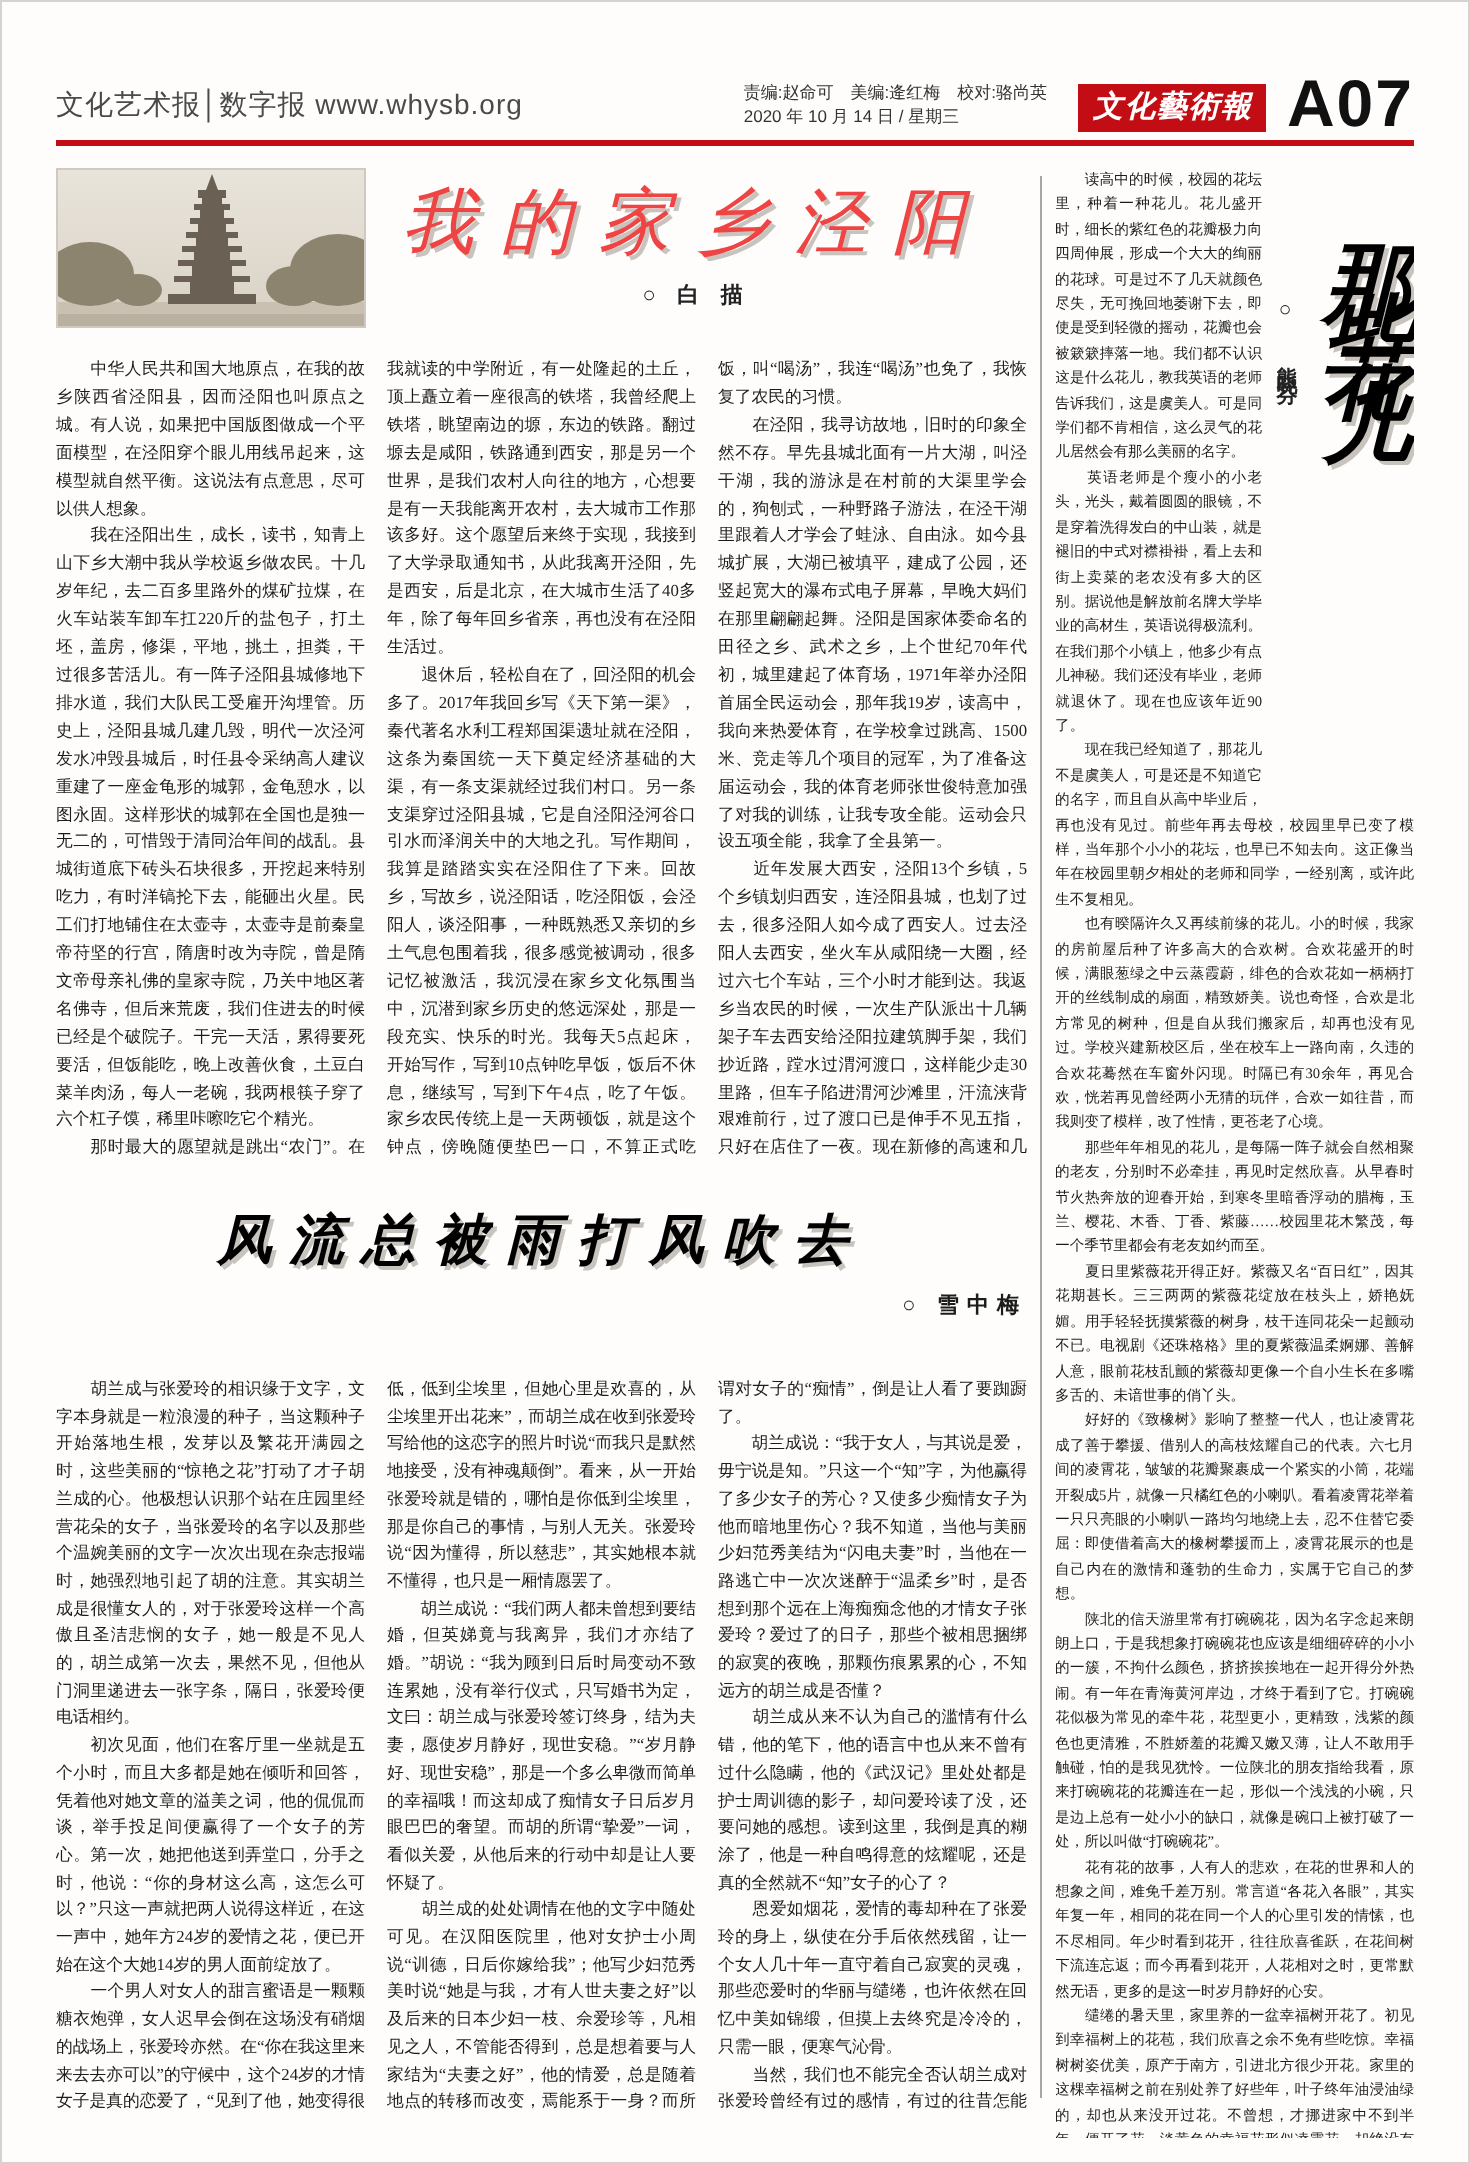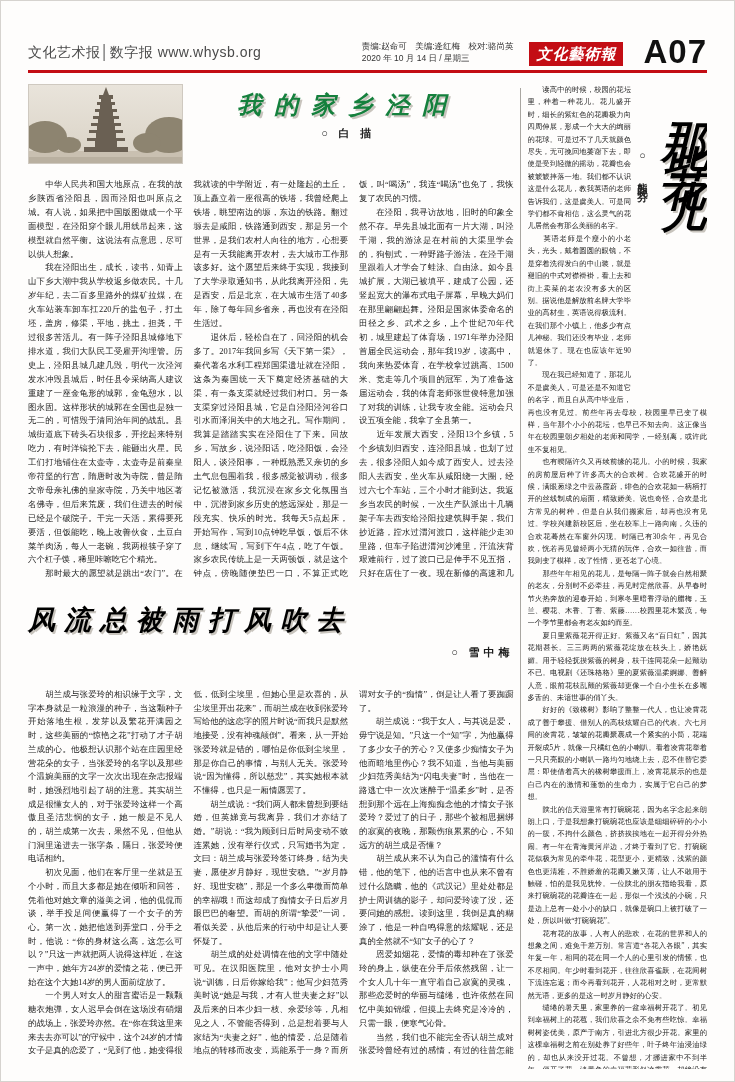--- a/index.html
+++ b/index.html
@@ -11,46 +11,46 @@
   
   .hdr { display:flex; align-items:flex-end; height:40px; }
   .masthead { font-family:Liberation Sans, sans-serif; font-size:14px; color:#4a4a4a;
               letter-spacing:.5px; padding-bottom:5px; white-space:nowrap;margin-top:24px; }
   .edition { margin-left:auto; font-family:"Liberation Sans",sans-serif; font-size:8.5px;
              color:#333; line-height:12px; padding-bottom:3px; white-space:nowrap;margin-top:24px; }
   .section-block { display:flex; align-items:flex-end; margin-left:10px; }
   .section-title { font-family:"Liberation Sans",sans-serif; font-size:31px; font-weight:600;
                    letter-spacing:2px; line-height:1; color:#111; }
   .brand-box { background:#c30d14; color:#fff; font-size:15px; font-weight:bold; font-style:italic;
-               font-family:"Liberation Serif",serif; padding:5px 7px 4px 7px; margin:0 20px 1px 6px;
+               font-family:"Liberation Serif",serif; padding:5px 7px 4px 7px; margin:0 10px 1px 6px;
                letter-spacing:1px; line-height:1; white-space:nowrap; }
   .page-num { font-family:"Liberation Sans",sans-serif; font-size:33px; font-weight:600;
               line-height:.95; color:#111; letter-spacing:1px; }
   .red-rule { height:3px; background:#c30d14; margin-top:3px; }
 
   
   .content { display:flex; margin-top:11px; height:985px; }
   .main { width:487px; }
   .vrule { width:1px; background:#a9a6a1; margin:4px 7px 20px 6px; }
   .side { width:180px; position:relative; overflow:hidden; padding-bottom:20px; }
 
   
   .a1-head { display:flex; height:80px; }
   .photo { width:155px; height:80px; flex:none; overflow:hidden; border:1px solid #cfc9c0; }
   .a1-titlebox { flex:1; text-align:center; padding-top:8px; }
-  .art-title { font-size:24px; font-weight:bold; letter-spacing:13px; line-height:1.1;
-               color:#15803d; text-shadow:2px 2px 0 #c8c4bd; font-style:italic; white-space:nowrap; }
+  .art-title { font-size:36px; font-weight:normal; letter-spacing:13px; line-height:1.1;
+               color:#ef4444; text-shadow:2px 2px 0 #c8c4bd; font-style:italic; white-space:nowrap; }
   .author { font-size:11px; font-weight:bold; letter-spacing:4px; color:#222; margin-top:8px;text-align:center; }
 
   .body-cols { column-count:3; column-gap:11px; column-fill:auto; overflow:hidden;
                text-align:justify; white-space:pre-line; }
   .a1-body { margin-top:14px; height:412px; font-size:8.4px; line-height:13.9px; }
 
   
-  .a2-title { font-size:27px; font-weight:bold; letter-spacing:9px;
+  .a2-title { text-align:center; font-size:27px; font-weight:bold; letter-spacing:9px;
               margin-top:12px; color:#000; text-shadow:1.8px 1.8px 0 #c8c4bd; font-style:italic; }
   .a2-author { text-align:right; font-size:11px; font-weight:bold; letter-spacing:4px; margin:7px 0 8px 0; }
   .a2-body { height:383px; font-size:8.4px; line-height:13.7px;margin-top:28px; }
 
   
   .side-float { float:right; width:76px; height:320px; position:relative; }
   .v-title { position:absolute; top:4px; right:2px; writing-mode:vertical-rl;
              font-size:44px; font-weight:bold; letter-spacing:22px; line-height:1;
              color:#000; text-shadow:2px 2px 0 #c8c4bd; font-style:italic; }
   .v-author { position:absolute; top:66px; right:58px; writing-mode:vertical-rl;

